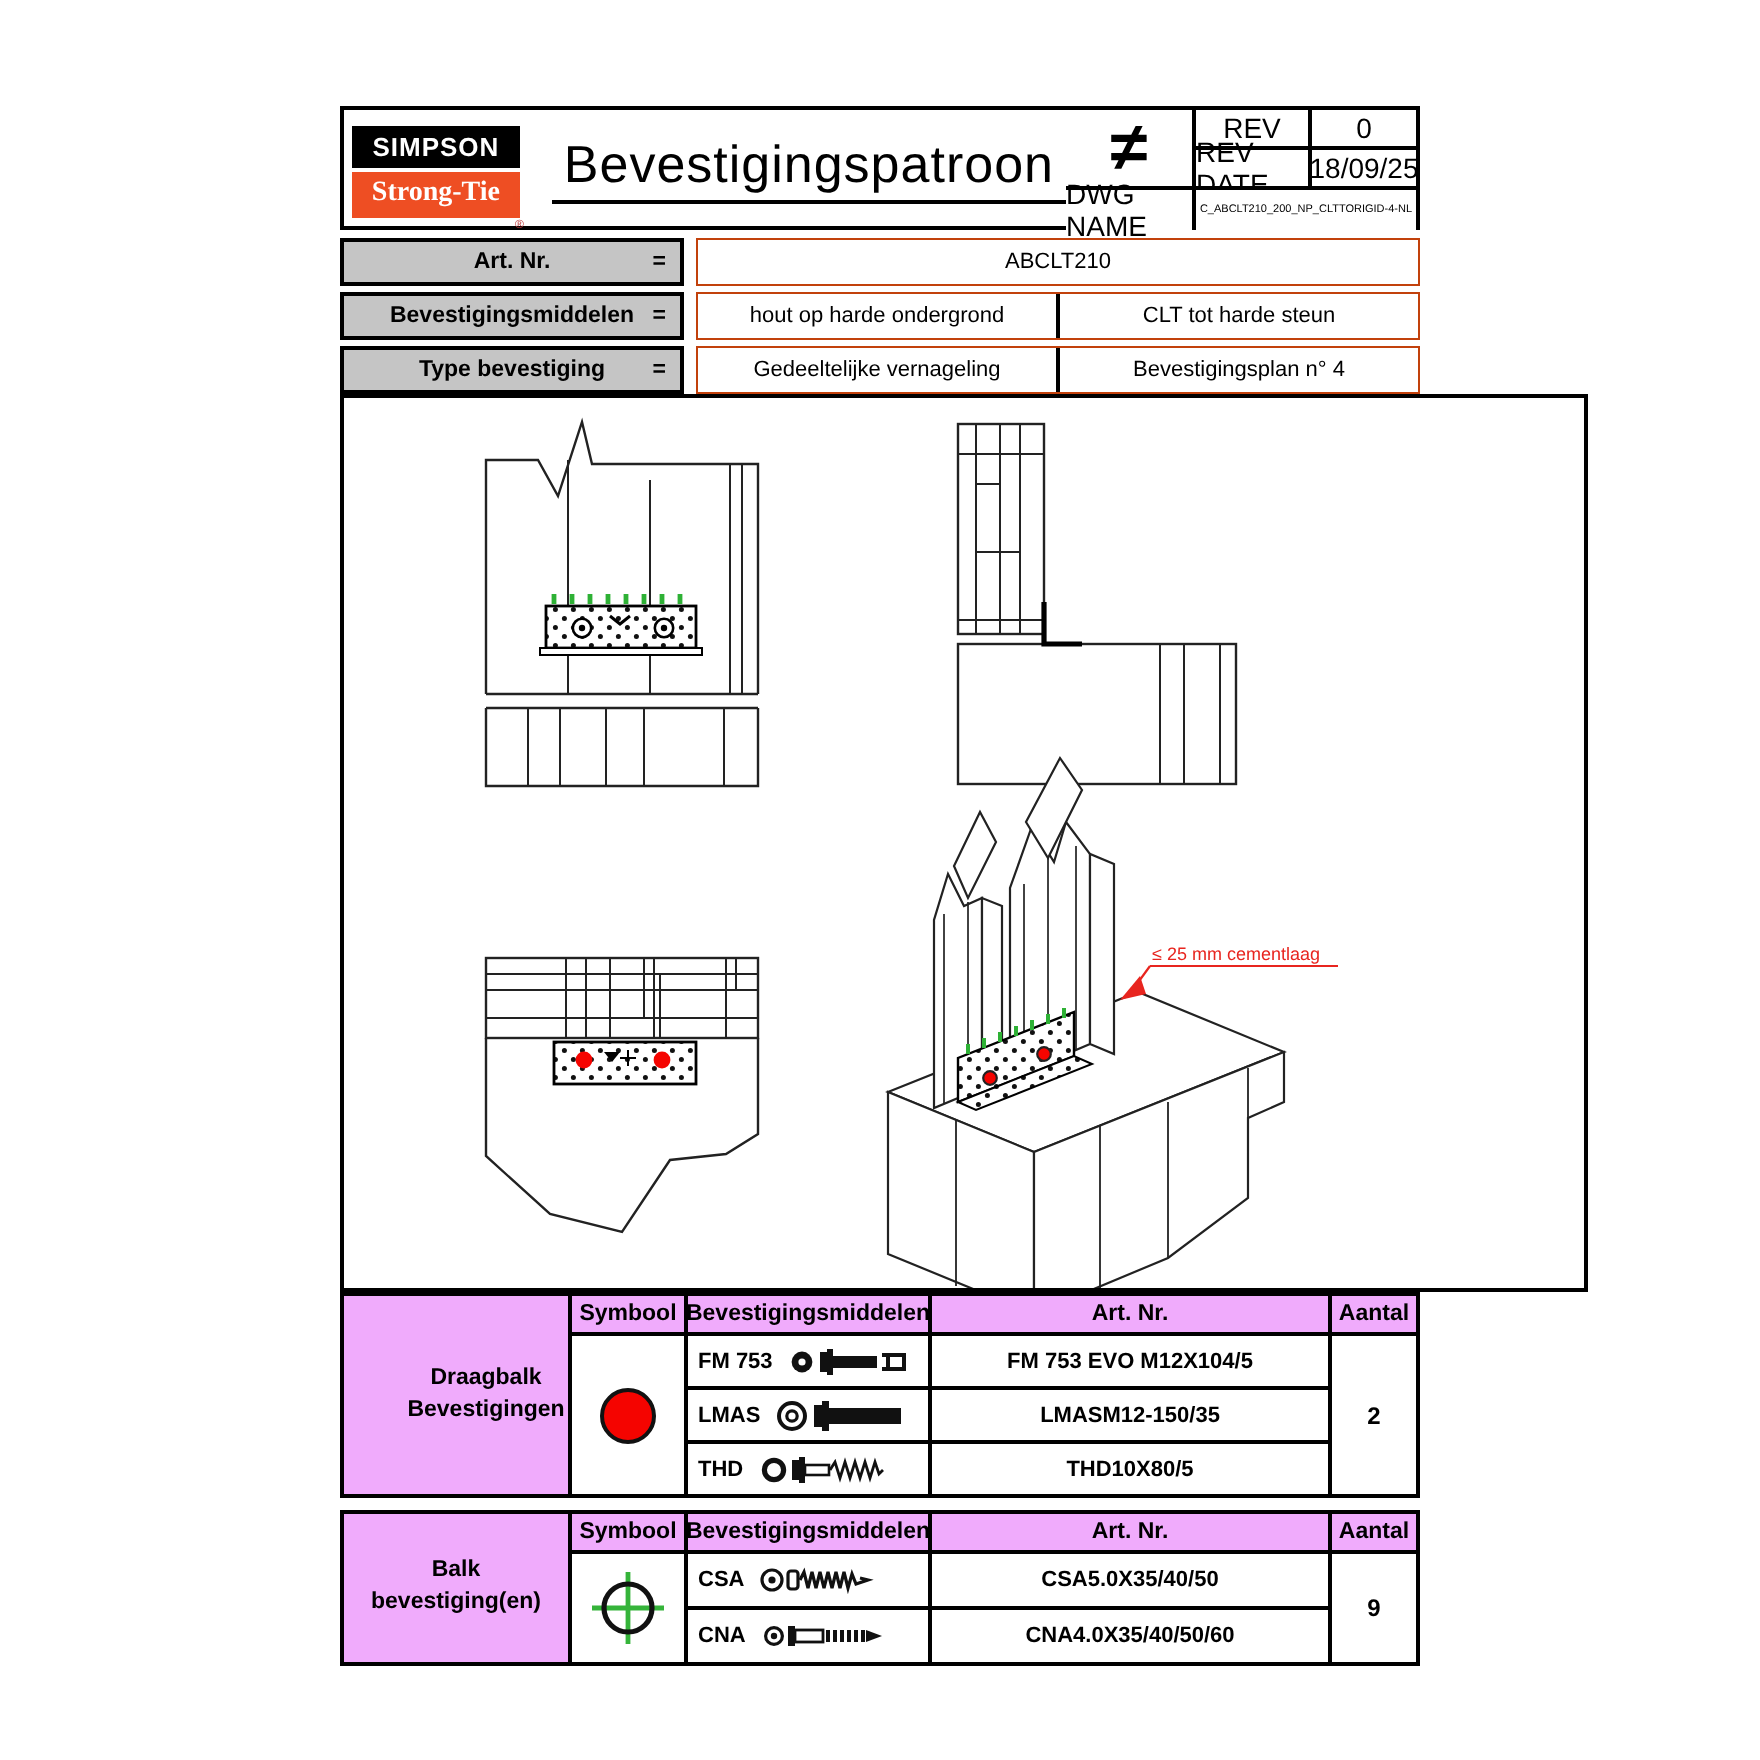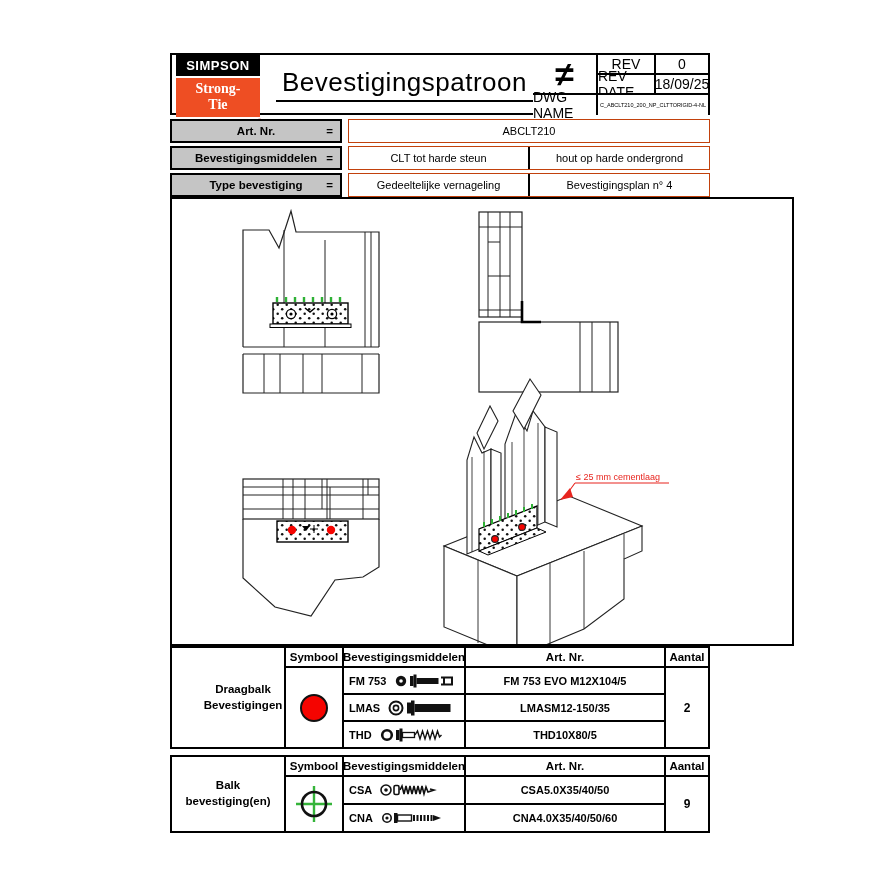--- a/index.html
+++ b/index.html
@@ -8,21 +8,21 @@
   #sheet{position:absolute;left:170px;top:53px;width:540px;height:780px;}
 
   
   .hdr{position:absolute;left:0;top:0;width:540px;height:62px;border:2px solid #000;
        box-sizing:border-box;display:flex;}
   .hdr-left{flex:1;display:flex;align-items:center;min-width:0;}
   .logo{width:95px;margin:3px 16px 0 4px;position:relative;}
   .logo-top{background:#000;color:#fff;font-weight:bold;font-size:13px;text-align:center;
             padding:3px 2px;letter-spacing:.5px;}
   .logo-bot{background:#ee4e23;color:#fff;font-family:"Liberation Serif",serif;font-weight:bold;
-            font-size:14px;text-align:center;padding:3px 16px 4px;margin-top:2px;}
+            font-size:14px;text-align:center;padding:3px 6px 4px;margin-top:2px;}
   .logo-reg{position:absolute;right:-2px;bottom:-7px;font-size:6px;color:#b33;}
   .title-wrap{flex:1;text-align:center;}
   .title{display:inline-block;font-size:26px;letter-spacing:.5px;border-bottom:2px solid #000;
          padding:0 6px 2px;}
   .hdr-right{display:grid;grid-template-columns:63px 56px 52px;grid-template-rows:18px 18px 20px;
              background:#000;gap:2px;}
   .hcell{background:#fff;display:flex;align-items:center;justify-content:center;font-size:14px;}
   .sym-cell{grid-column:1;grid-row:1 / span 2;font-size:34px;font-weight:bold;line-height:1;}
   .dwg-label{grid-column:1;grid-row:3;}
   .dwg-value{grid-column:2 / span 2;grid-row:3;font-size:5.5px;white-space:nowrap;overflow:hidden;}
@@ -40,21 +40,21 @@
   
   .draw-box{position:absolute;left:0;top:144px;width:624px;height:449px;border:2px solid #000;
             box-sizing:border-box;background:#fff;}
 
   
   .ftable{position:absolute;left:0;width:540px;background:#000;display:grid;
           grid-template-columns:112px 56px 120px 198px 42px;padding:2px;gap:2px;box-sizing:border-box;}
   .t1{top:593px;grid-template-rows:18px 25px 25px 25px;}
   .t2{top:702px;grid-template-rows:18px 26px 26px;}
   .cell{background:#fff;display:flex;align-items:center;justify-content:center;min-width:0;}
-  .gray{background:#ffffff;}
+  .gray{background:#f0abfc;}
   .thead{font-weight:bold;font-size:11.5px;}
   .group-cell{font-weight:bold;font-size:11.5px;text-align:center;line-height:1.35;padding:0 10px;}
   .t1 .group-cell{grid-column:1;grid-row:1 / span 4;padding-left:40px;}
   .t2 .group-cell{grid-column:1;grid-row:1 / span 3;}
   .t1 .sym-span{grid-column:2;grid-row:2 / span 3;}
   .t2 .sym-span{grid-column:2;grid-row:2 / span 2;}
   .t1 .qty-span{grid-column:5;grid-row:2 / span 3;}
   .t2 .qty-span{grid-column:5;grid-row:2 / span 2;}
   .qty-span{font-weight:bold;font-size:12px;}
   .fast-cell{justify-content:flex-start;padding-left:5px;gap:8px;}
@@ -98,22 +98,22 @@
     <div class="info-vals">
           <div class="ival">ABCLT210</div>
         </div>
   </div>
   <div class="info-row" style="top:93px">
     <div class="info-label">
       <span>Bevestigingsmiddelen</span>
       <span class="info-eq">=</span>
     </div>
     <div class="info-vals">
+      <div class="ival">hout op harde ondergrond</div>
       <div class="ival">CLT tot harde steun</div>
-      <div class="ival">hout op harde ondergrond</div>
     </div>
   </div>
   <div class="info-row" style="top:120px">
     <div class="info-label">
       <span>Type bevestiging</span>
       <span class="info-eq">=</span>
     </div>
     <div class="info-vals">
       <div class="ival">Gedeeltelijke vernageling</div>
       <div class="ival">Bevestigingsplan n°  4</div>

